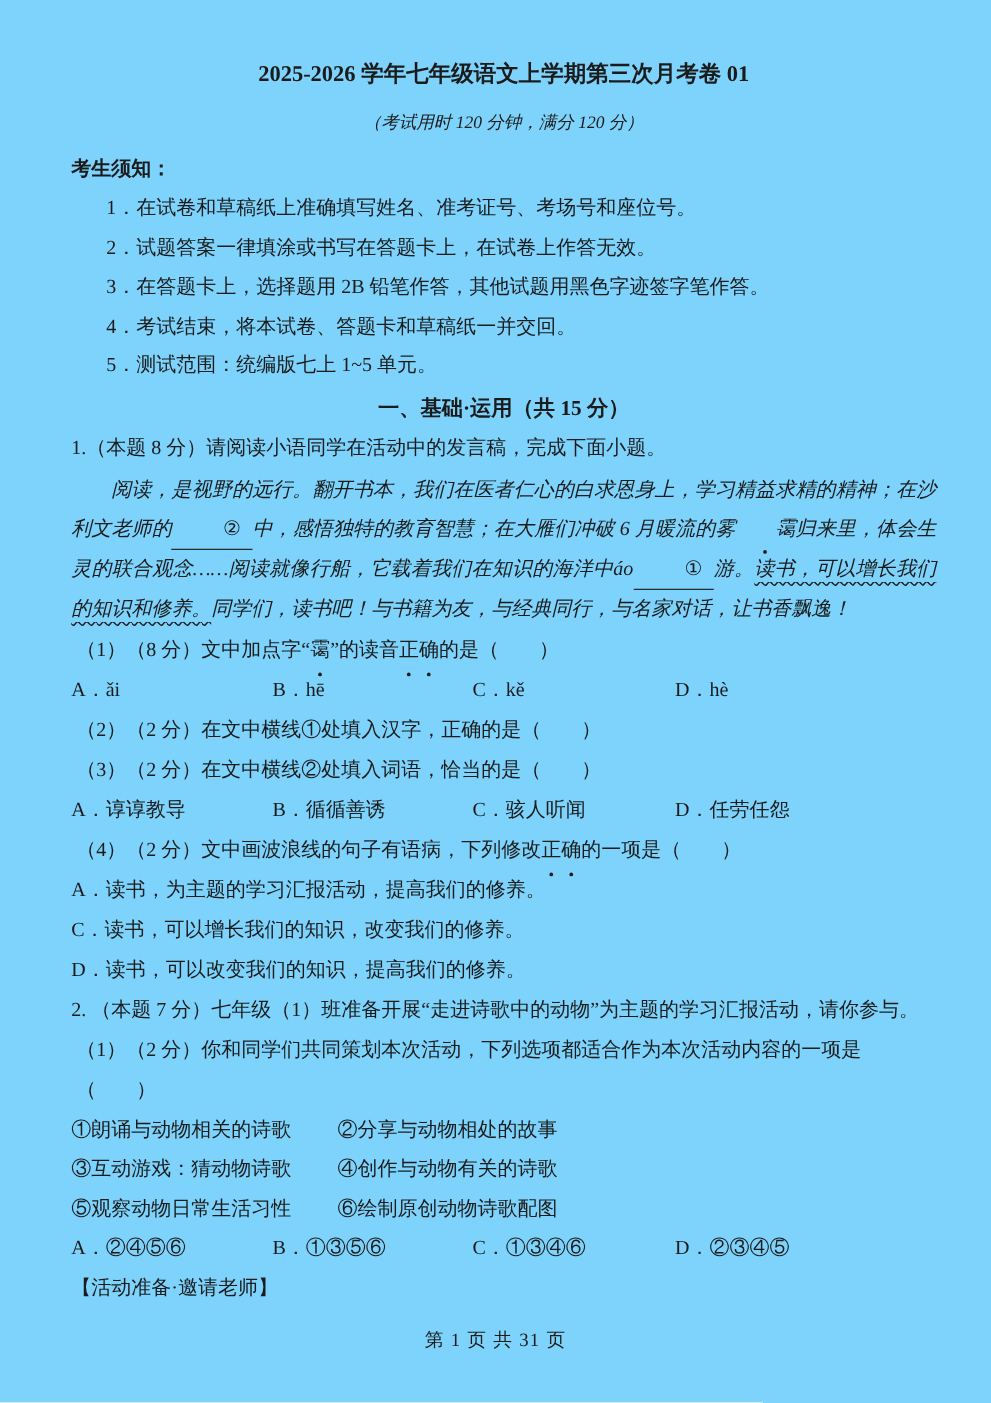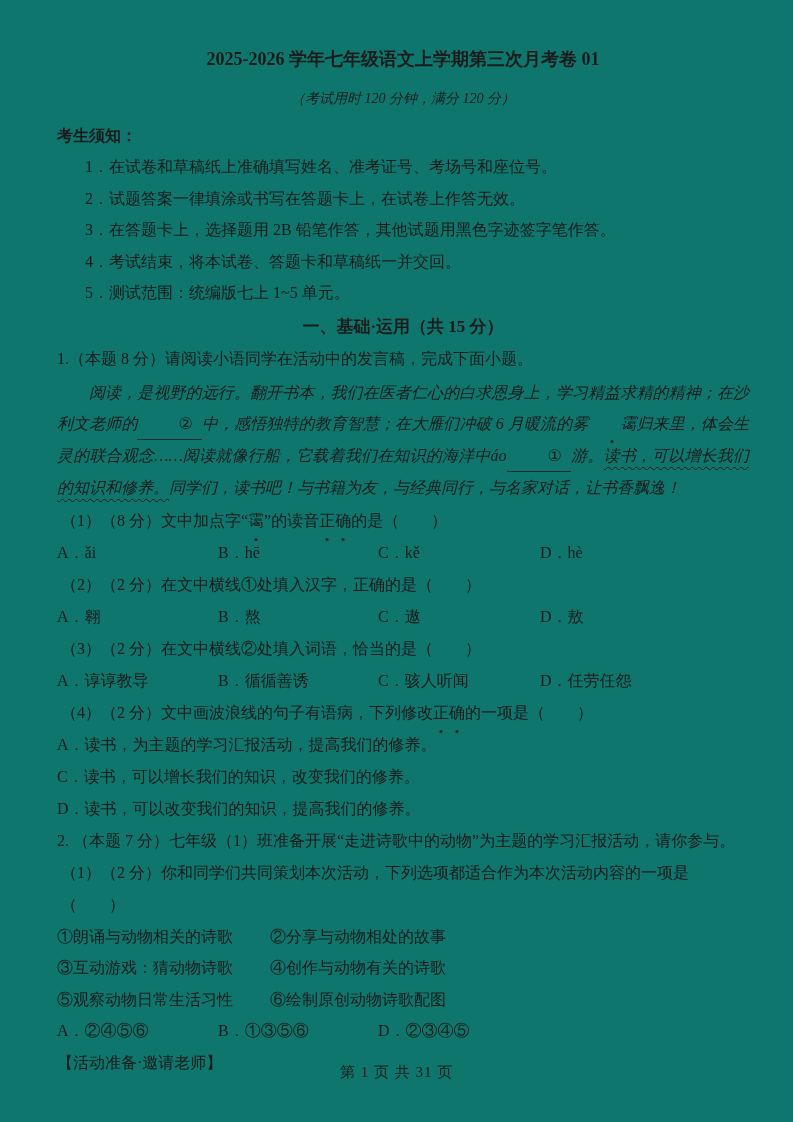--- a/index.html
+++ b/index.html
@@ -1,18 +1,18 @@
 <!DOCTYPE html>
 <html><head>
 <meta charset="utf-8">
 <style>
   html,body{margin:0;padding:0;background:#ffffff;}
   .page{
     width:793px;height:1122px;box-sizing:border-box;
-    padding:46px 44px 0 57px;position:relative;background:#0f766e;
+    padding:46px 44px 0 57px;position:relative;background:#7dd3fc;
     font-family:"Liberation Serif","DejaVu Serif",serif;
     font-size:16px;color:#1b1b1b;overflow:hidden;
   }
   .title{
     text-align:center;font-weight:bold;font-size:18px;line-height:26px;
     margin:0 0 15px 0;
   }
   .subtitle{
     text-align:center;font-style:italic;font-size:14px;line-height:24px;
     margin:0 0 9px 0;
@@ -77,26 +77,20 @@
 
   <div class="stem"><span>（1）（8 分）文中加点字“</span><span class="em-dot">霭</span><span>”的读音</span><span class="em-dot">正</span><span class="em-dot">确</span><span>的是（　　）</span></div>
   <div class="opts">
     <span class="o1">A．ǎi</span>
     <span class="o2">B．hē</span>
     <span class="o3">C．kě</span>
     <span class="o4">D．hè</span>
   </div>
 
   <div class="stem">（2）（2 分）在文中横线①处填入汉字，正确的是（　　）</div>
-  <div class="opts">
-    <span class="o1">A．翱</span>
-    <span class="o2">B．熬</span>
-    <span class="o3">C．遨</span>
-    <span class="o4">D．敖</span>
-  </div>
 
   <div class="stem">（3）（2 分）在文中横线②处填入词语，恰当的是（　　）</div>
   <div class="opts">
     <span class="o1">A．谆谆教导</span>
     <span class="o2">B．循循善诱</span>
     <span class="o3">C．骇人听闻</span>
     <span class="o4">D．任劳任怨</span>
   </div>
 
   <div class="stem"><span>（4）（2 分）文中画波浪线的句子有语病，下列修改</span><span class="em-dot">正</span><span class="em-dot">确</span><span>的一项是（　　）</span></div>
@@ -115,19 +109,20 @@
     <span class="p1">③互动游戏：猜动物诗歌</span>
     <span class="p2">④创作与动物有关的诗歌</span>
   </div>
   <div class="pairs">
     <span class="p1">⑤观察动物日常生活习性</span>
     <span class="p2">⑥绘制原创动物诗歌配图</span>
   </div>
   <div class="opts">
     <span class="o1">A．②④⑤⑥</span>
     <span class="o2">B．①③⑤⑥</span>
+    <span class="o3">C．①③④⑥</span>
     <span class="o4">D．②③④⑤</span>
   </div>
 
   <div class="line">【活动准备·邀请老师】</div>
 
   <div class="footer">第 1 页 共 31 页</div>
 </div>
 
 </body></html>

